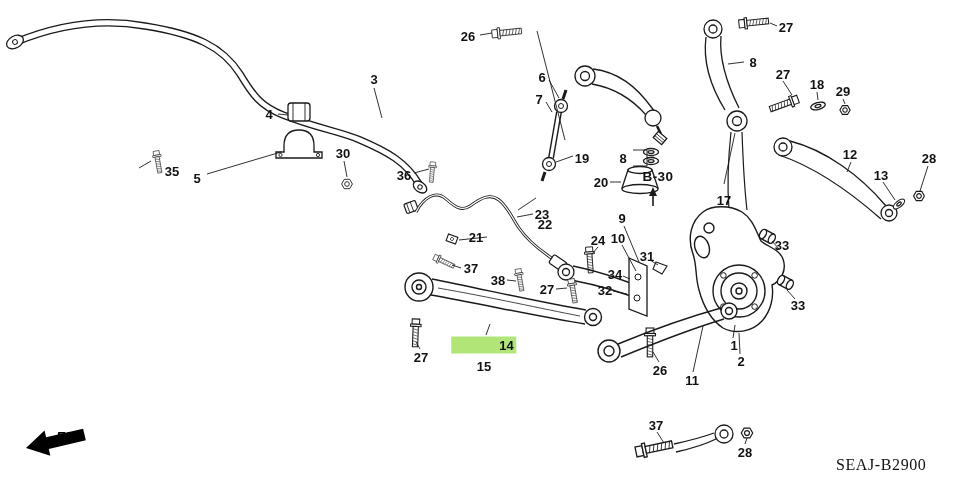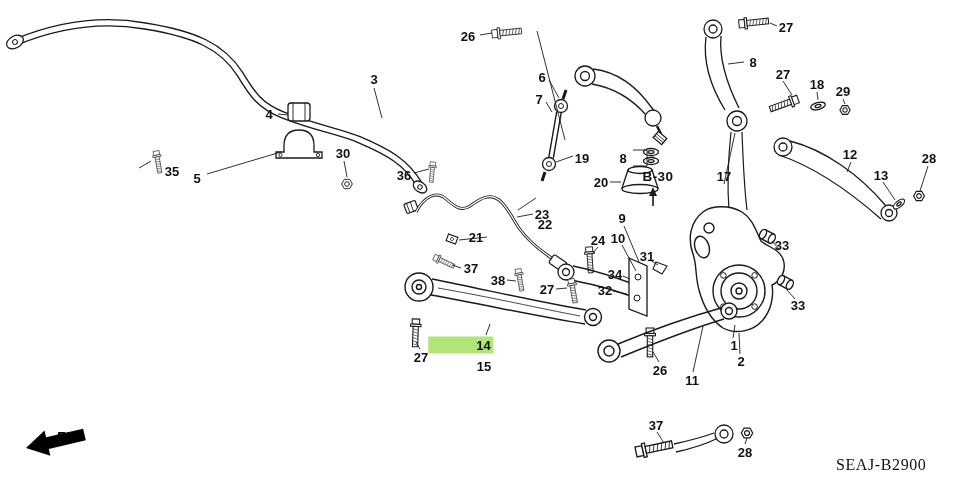--- a/index.html
+++ b/index.html
@@ -255,39 +255,39 @@
       <div class="callout" style="left: 582px; top: 158px;">19</div>
       <div class="callout" style="left: 623px; top: 158px;">8</div>
       <div class="callout" style="left: 850px; top: 154px; text-align: right;">12</div>
       <div class="callout" style="left: 881px; top: 175px;">13</div>
       <div class="callout" style="left: 929px; top: 158px;">28</div>
       <div class="callout" style="left: 144px; top: 171px; margin-left: 28px;">35</div>
       <div class="callout" style="left: 197px; top: 178px;">5</div>
       <div class="callout" style="left: 343px; top: 153px; text-align: center;">30</div>
       <div class="callout" style="left: 404px; top: 175px;">36</div>
       <div class="callout" style="left: 601px; top: 182px;">20</div>
-      <div class="callout" style="left: 724px; top: 176px;">17</div>
+      <div class="callout" style="left: 724px; top: 200px;">17</div>
       <div class="callout bold" style="left: 658px; top: 177px;">B-30</div>
       <div class="callout" style="left: 545px; top: 196px; margin-top: 28px;">22</div>
       <div class="callout" style="left: 542px; top: 214px;">23</div>
       <div class="callout" style="left: 622px; top: 218px;">9</div>
       <div class="callout" style="left: 618px; top: 238px;">10</div>
       <div class="callout" style="left: 476px; top: 237px;">21</div>
       <div class="callout" style="left: 598px; top: 240px;">24</div>
       <div class="callout" style="left: 647px; top: 256px;">31</div>
       <div class="callout" style="left: 615px; top: 274px;">34</div>
       <div class="callout" style="left: 605px; top: 290px;">32</div>
       <div class="callout" style="left: 471px; top: 268px;">37</div>
       <div class="callout" style="left: 498px; top: 280px;">38</div>
       <div class="callout" style="left: 547px; top: 289px;">27</div>
       <div class="callout" style="left: 782px; top: 245px;">33</div>
       <div class="callout" style="left: 798px; top: 305px;">33</div>
       <div class="callout" style="left: 734px; top: 345px;">1</div>
       <div class="callout" style="left: 741px; top: 361px;">2</div>
-      <div class="callout highlight" style="left: 461px; top: 345px; padding-left: 48px;">14</div>
+      <div class="callout highlight" style="left: 484px; top: 345px; padding-left: 48px;">14</div>
       <div class="callout" style="left: 484px; top: 366px;">15</div>
       <div class="callout" style="left: 421px; top: 357px;">27</div>
       <div class="callout" style="left: 660px; top: 370px;">26</div>
       <div class="callout" style="left: 692px; top: 380px;">11</div>
       <div class="callout" style="left: 656px; top: 425px;">37</div>
       <div class="callout" style="left: 745px; top: 452px;">28</div>
     </div>
 
   <div class="fr-label">FR.</div>
   <div class="diagram-code">SEAJ-B2900</div>

